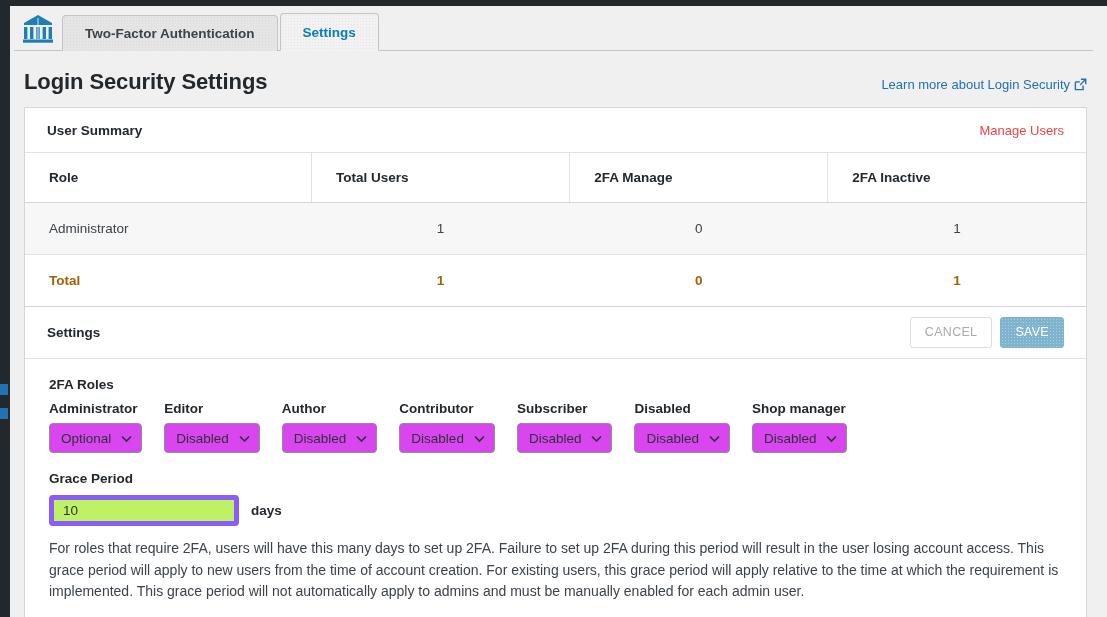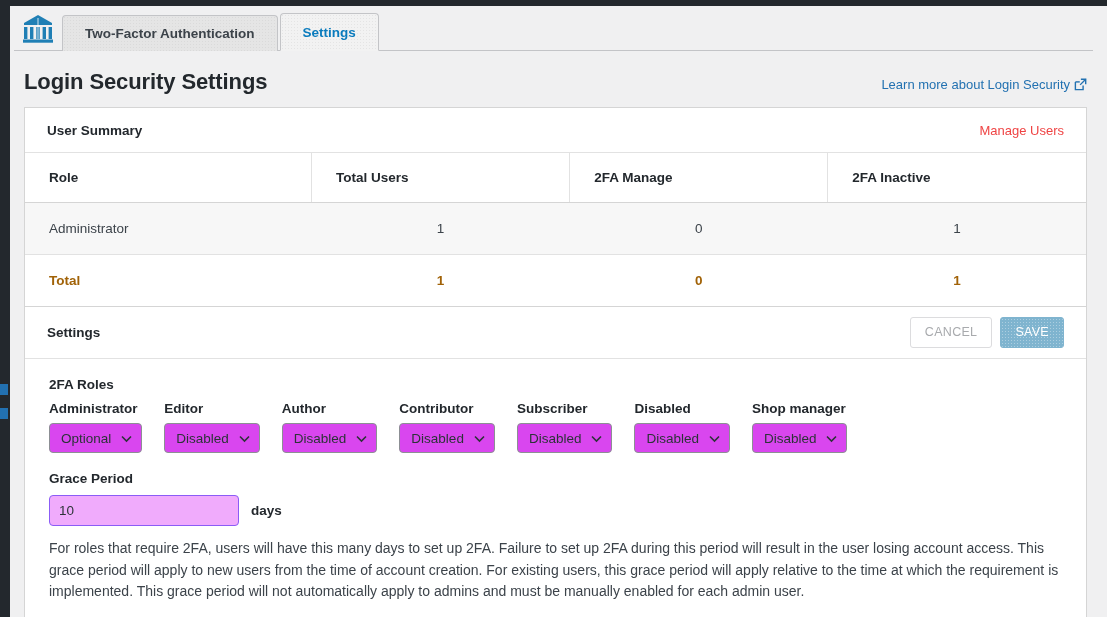--- a/index.html
+++ b/index.html
@@ -234,23 +234,23 @@
 
   #grace-row {
     display: flex; align-items: center;
     margin-bottom: 12px;
   }
   #grace-input {
     width: 190px; height: 31px;
     padding: 0 9px;
     font-size: 13.5px;
     color: #2c3338;
-    border: 1px solid #8b5cf6;
+    border: 5px solid #8b5cf6;
     border-radius: 4px;
-    background: #f0abfc;
+    background: #bef264;
     font-family: "Liberation Sans", sans-serif;
   }
   #grace-unit {
     margin-left: 12px;
     font-size: 13.5px;
     font-weight: bold;
     color: #23282d;
   }
   #grace-desc {
     font-size: 14px;

